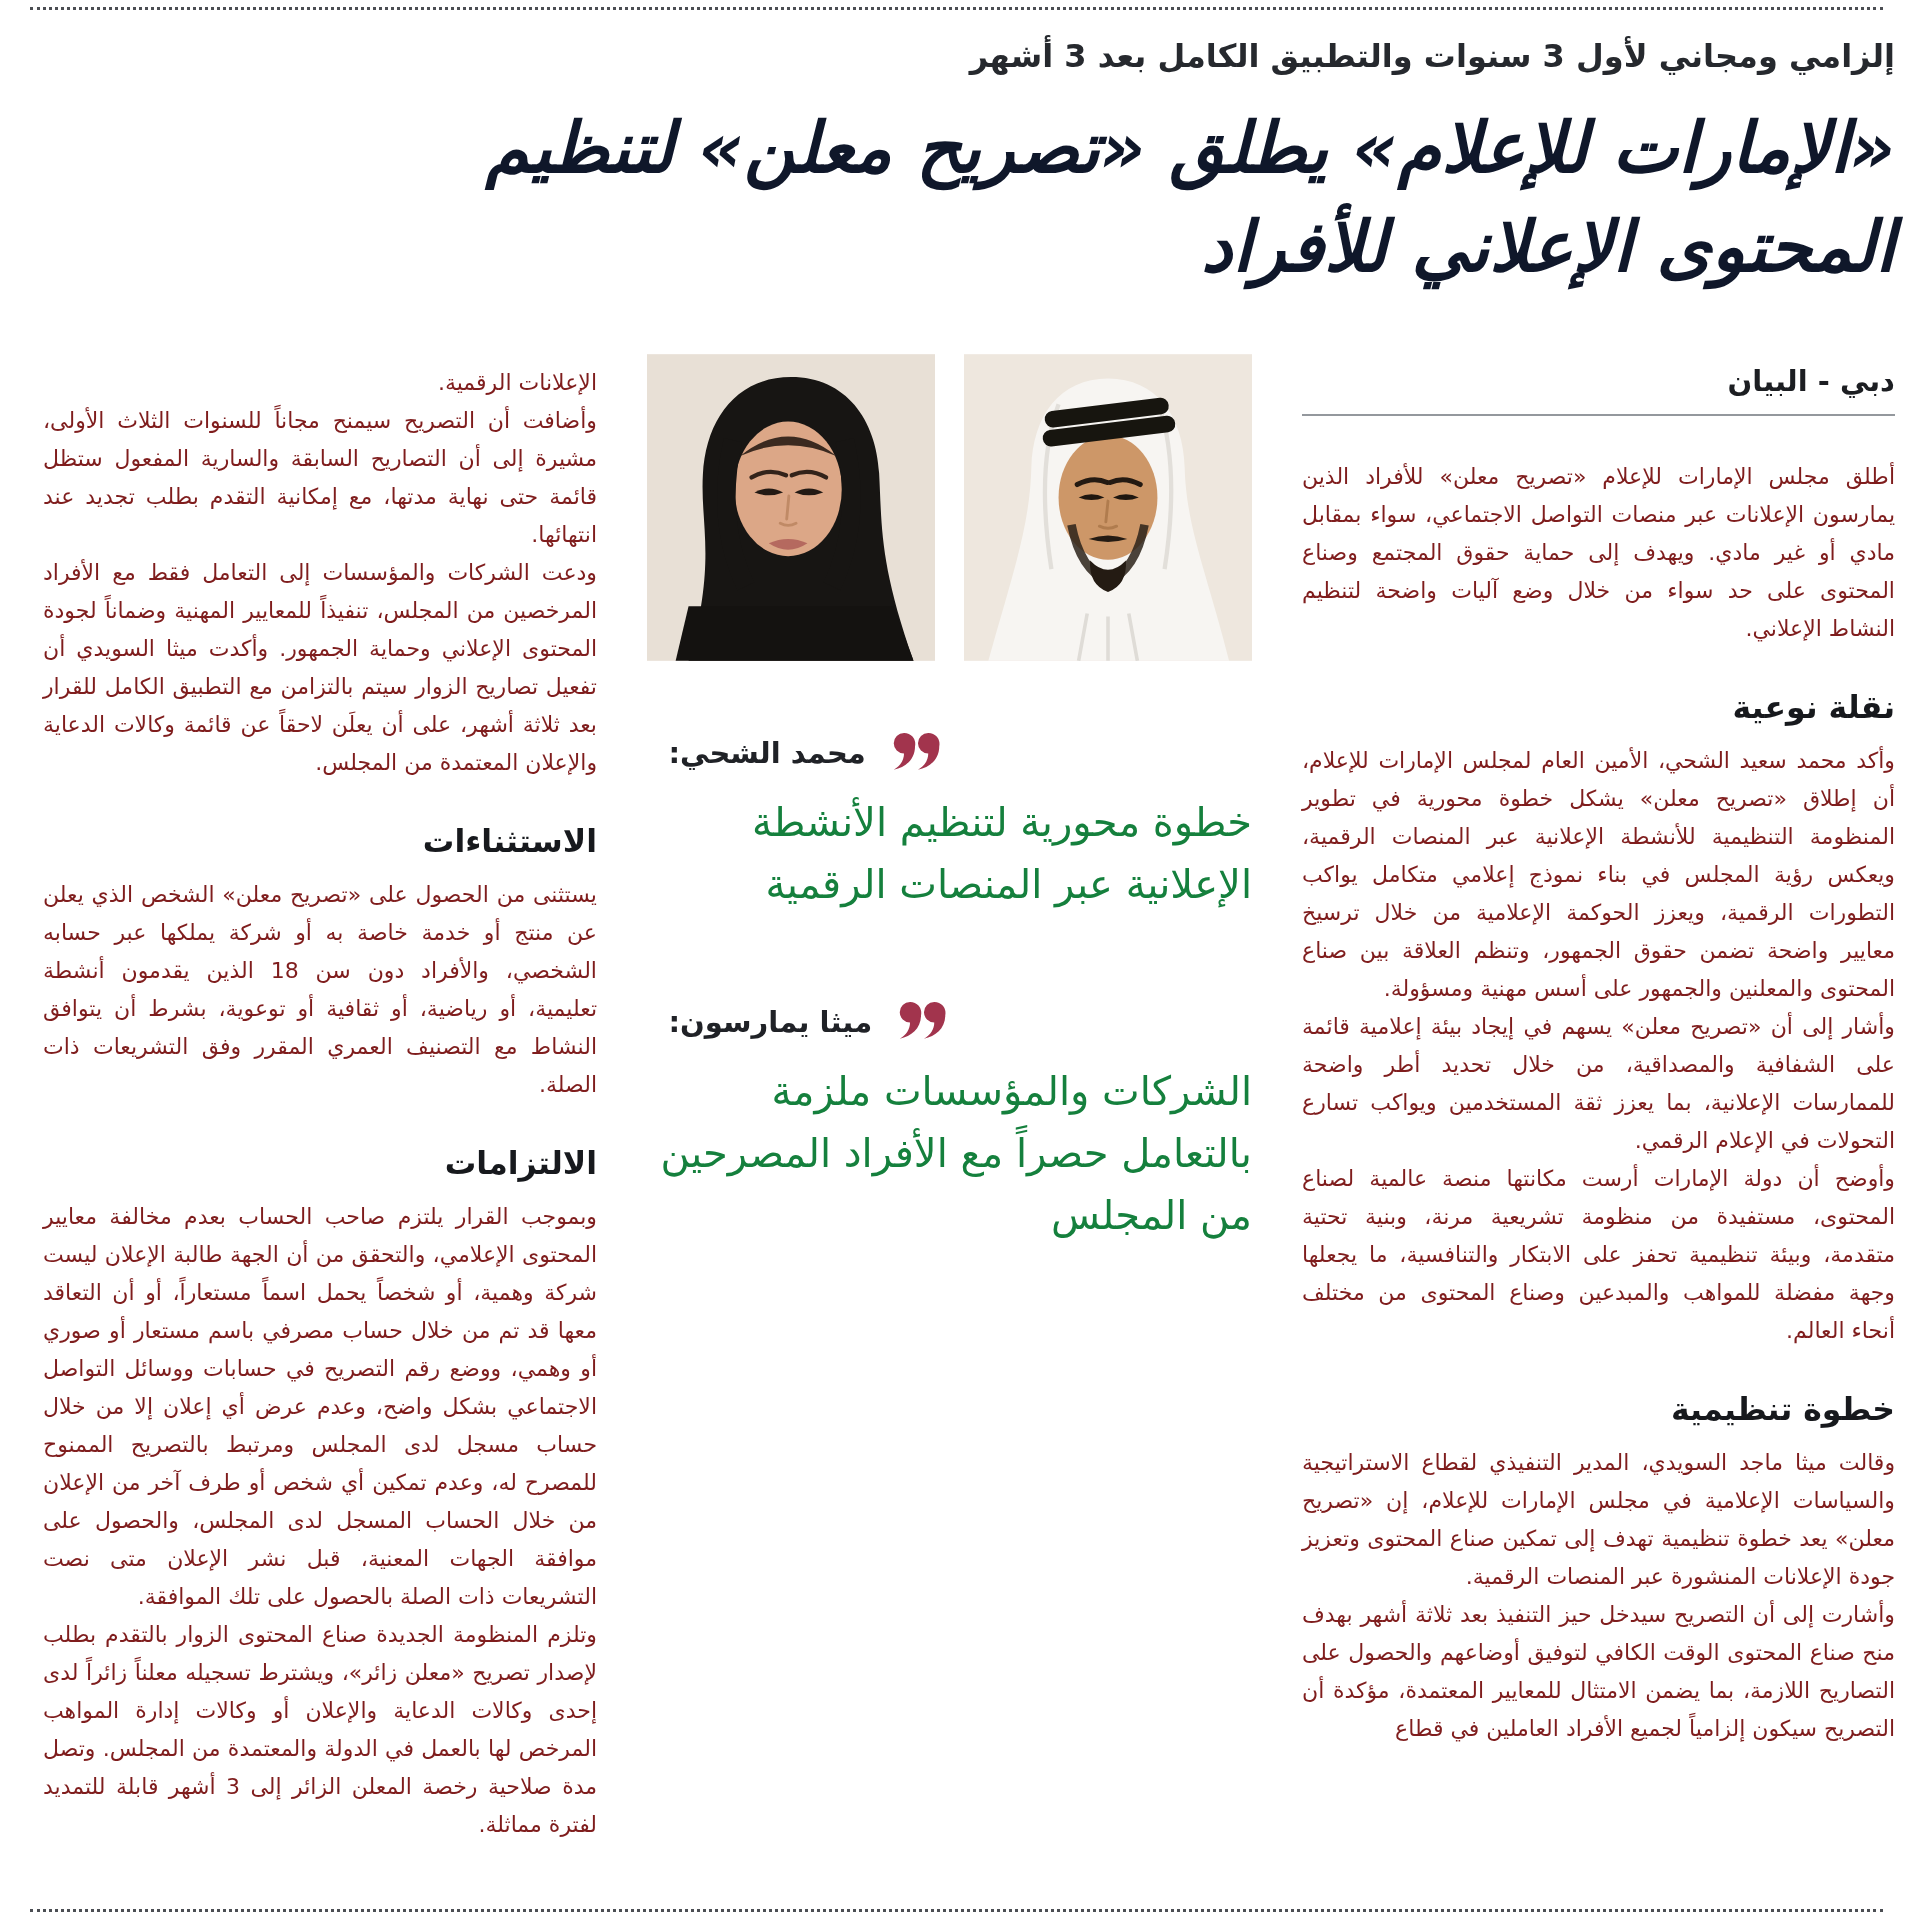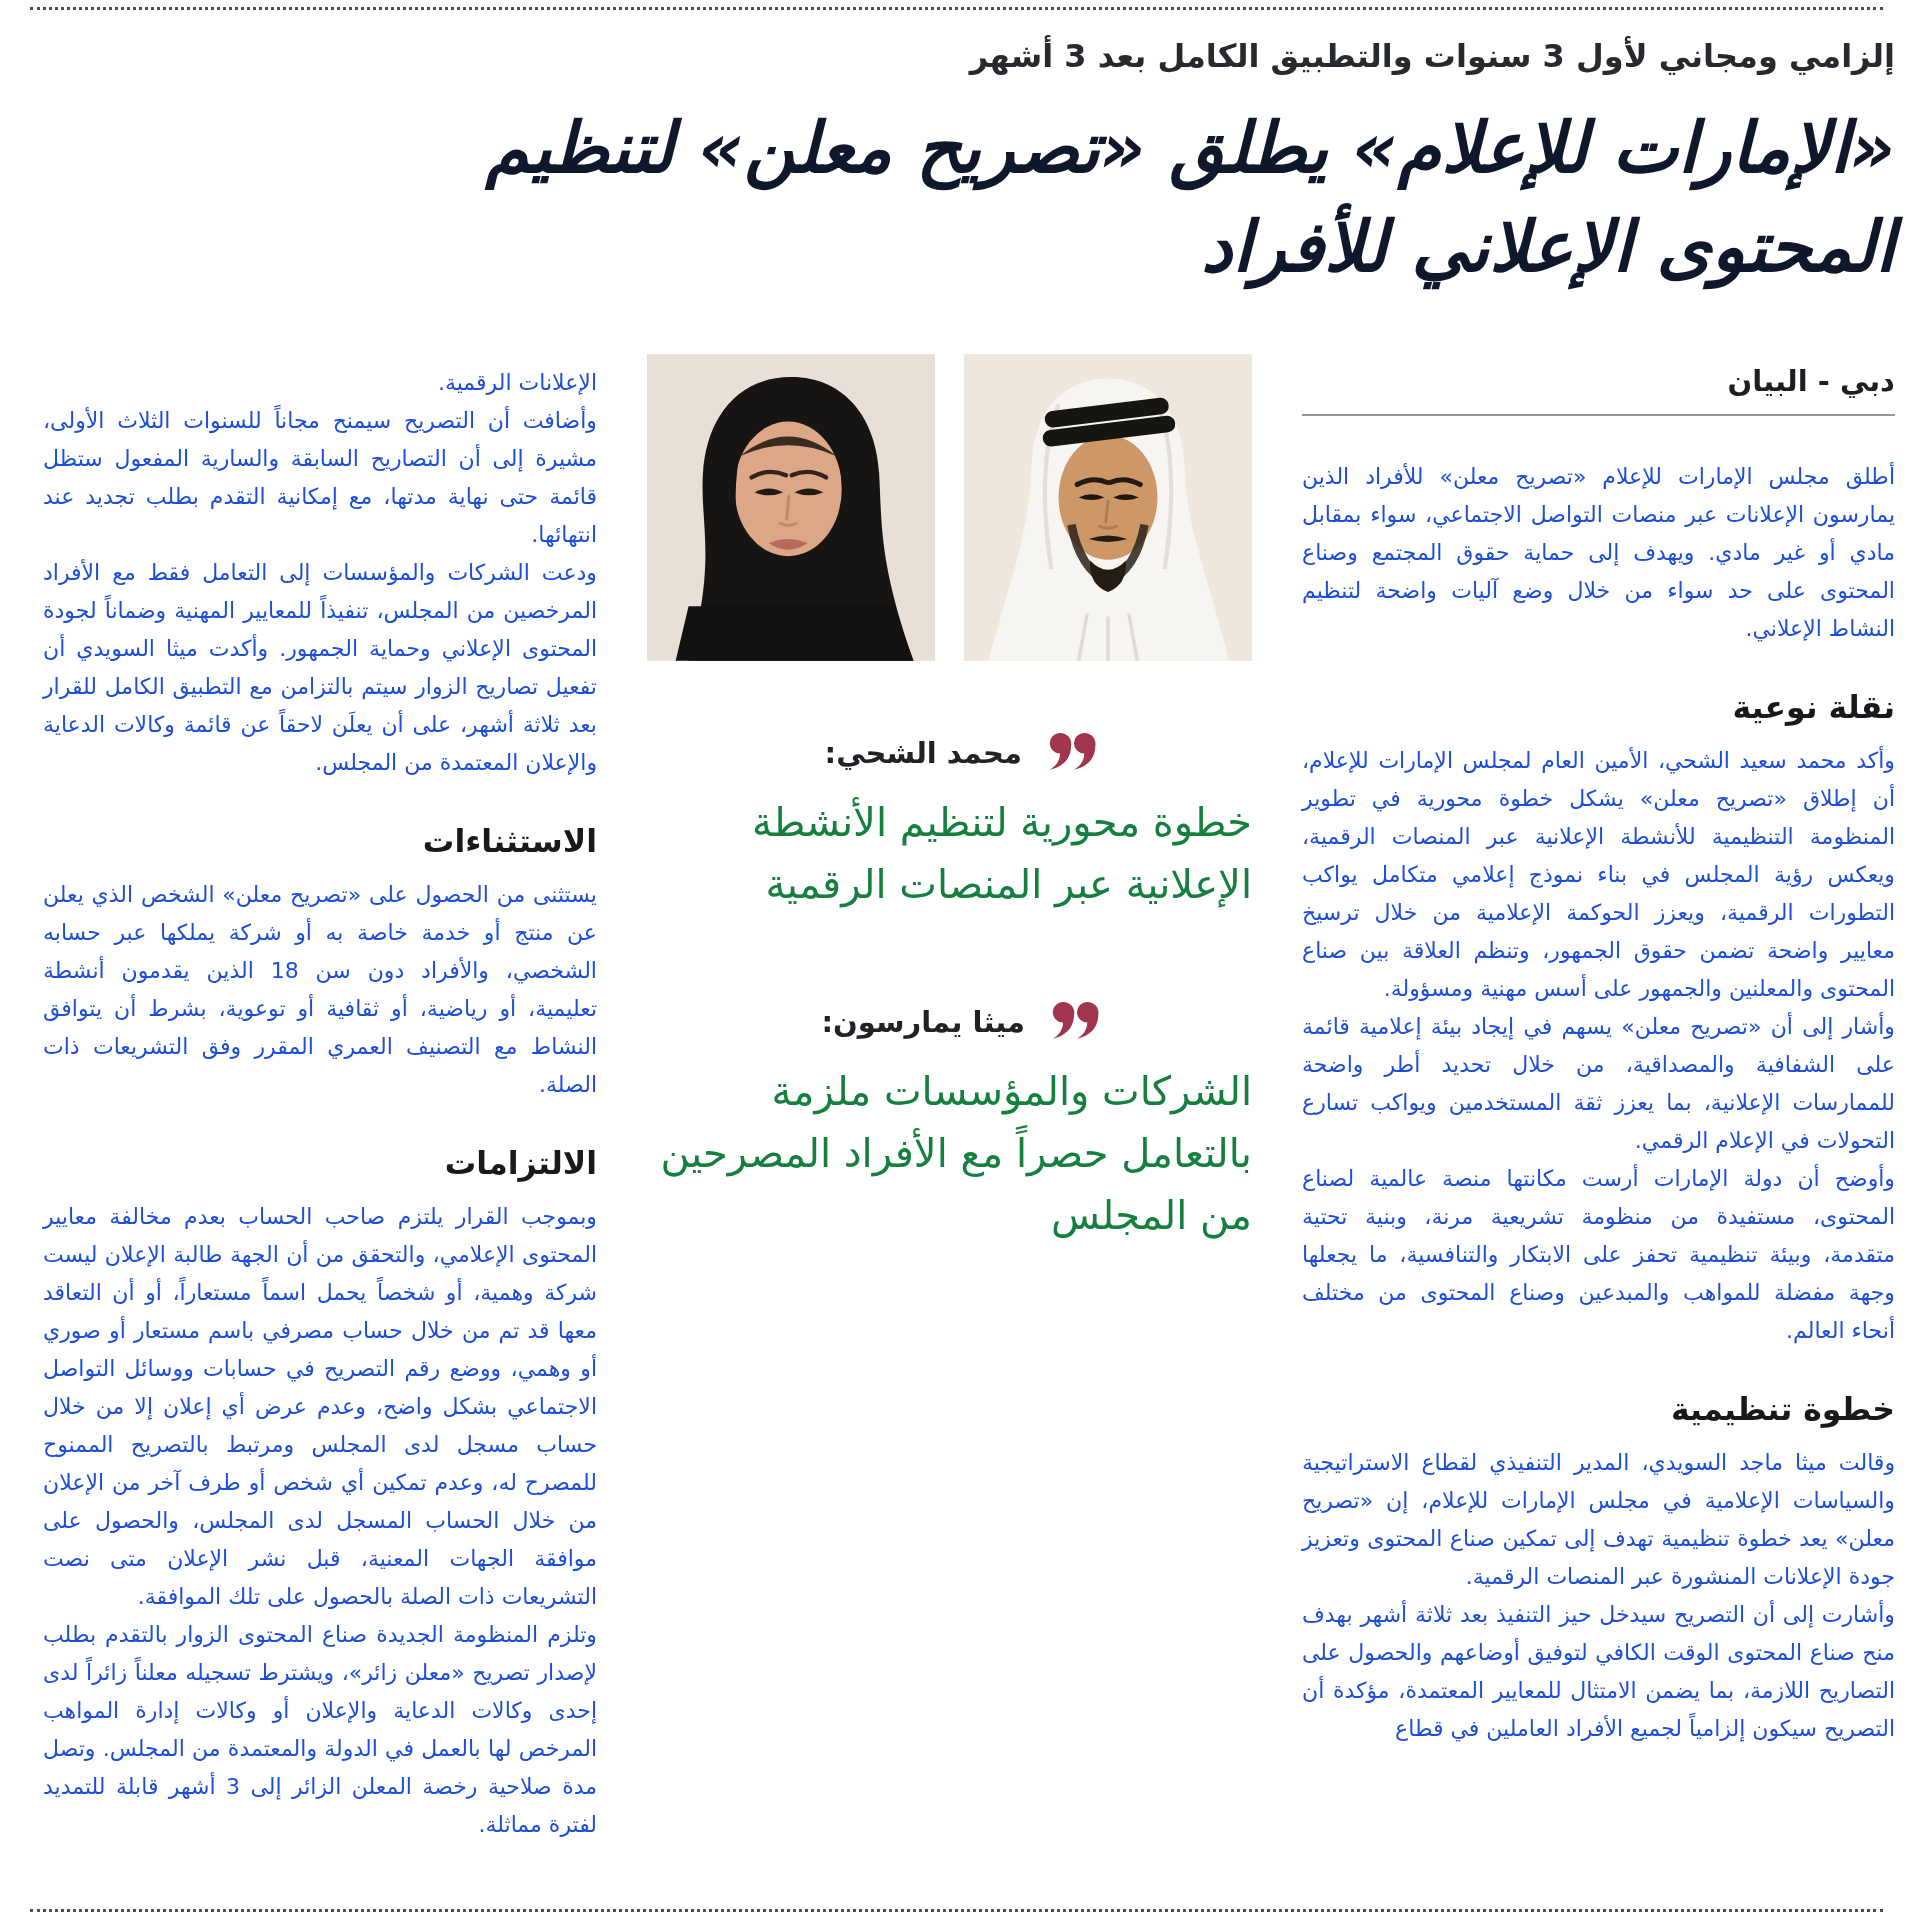--- a/index.html
+++ b/index.html
@@ -48,21 +48,21 @@
   .byline{
     font-size:29px;font-weight:800;color:#1c1e22;
     padding-top:10px;
   }
   .byline-rule{height:2.1px;background:#94989d;margin-top:15.8px;margin-bottom:42px;}
   .flow{text-align:justify;}
   .body-p{
     margin:0;
     font-size:22px;
     line-height:38px;
-    color:#1d4ed8;
+    color:#7f1d1d;
     text-align:justify;
   }
   .subhead{
     margin:39px 0 14.3px 0;
     font-size:31.5px;
     line-height:1.3;
     font-weight:800;
     color:#17191d;
     text-align:right;
   }
@@ -71,21 +71,21 @@
   .photos{display:flex;direction:ltr;gap:29px;}
   .photo{margin:0;width:288px;height:307px;overflow:hidden;}
   .photo svg{display:block;}
 
   .pullquote{margin-top:70px;}
   .pullquote.second{margin-top:85px;}
   .q-head{
     display:flex;
     flex-direction:row; 
     align-items:flex-start;
-    justify-content:center;
+    justify-content:flex-end;
     gap:27px;
     padding-left:21.5px;
   }
   .q-icon{flex:0 0 auto;line-height:0;margin-top:1.4px;}
   .q-attr{
     font-size:29px;font-weight:800;color:#202227;
     padding-top:5.7px;
   }
   .q-text{
     margin-top:18.6px;

